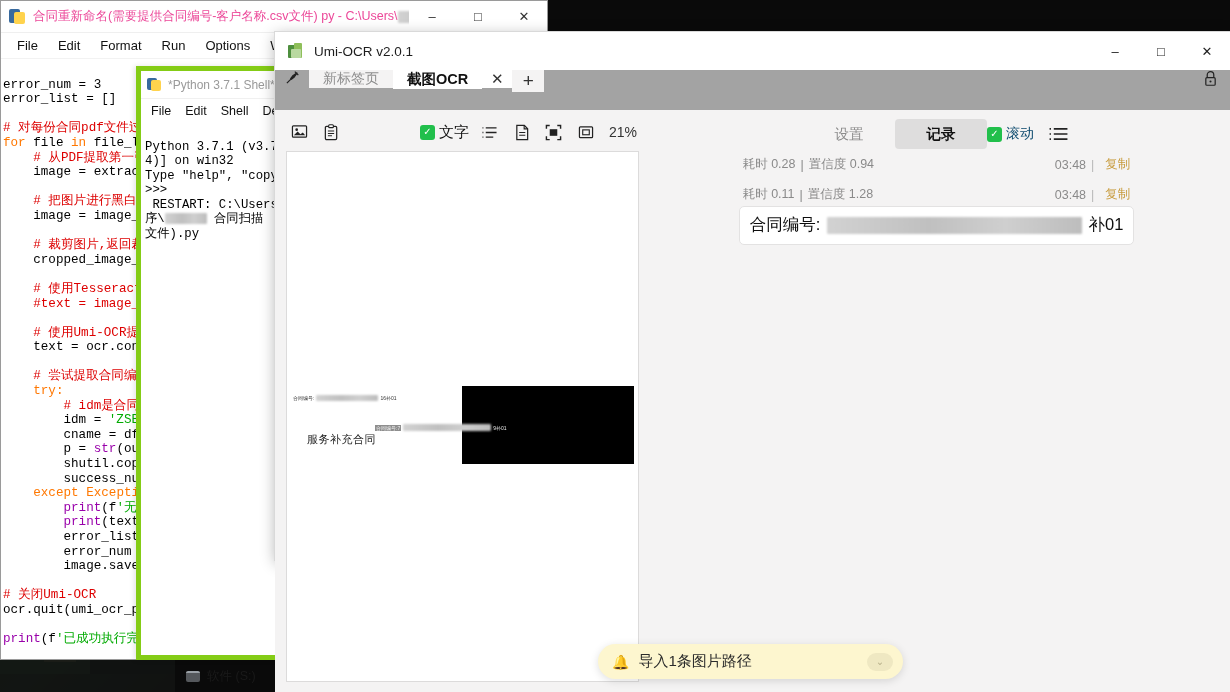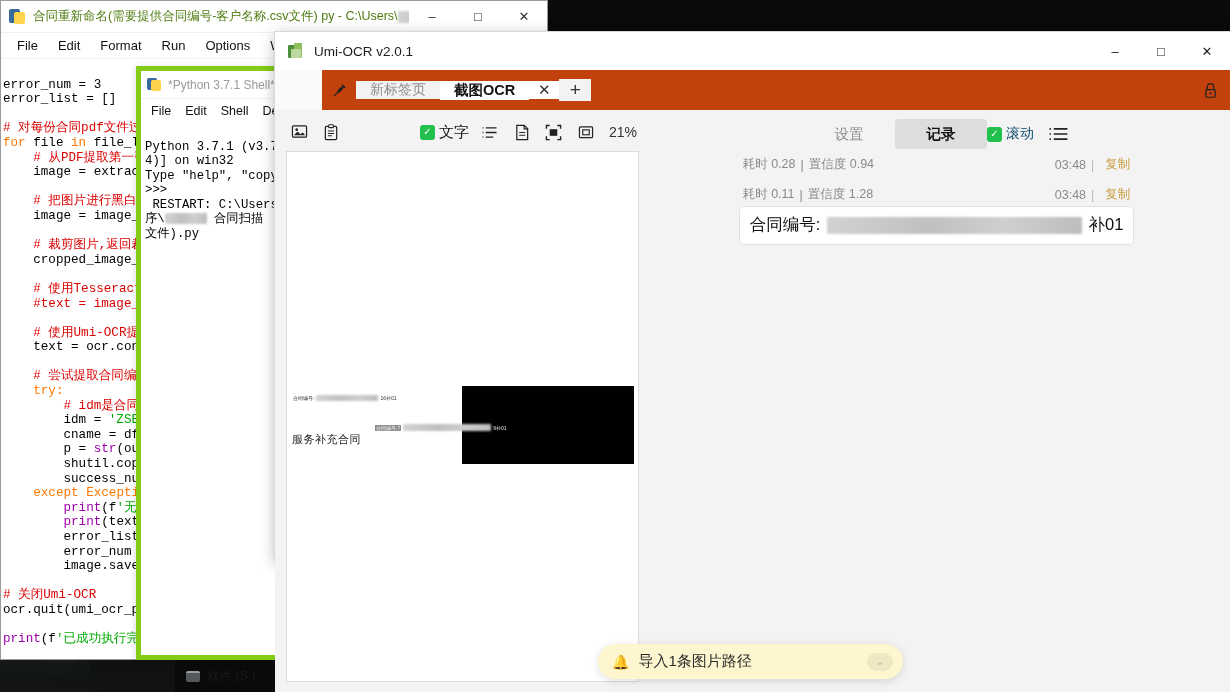--- a/index.html
+++ b/index.html
@@ -22,21 +22,21 @@
   #taskbar{left:0;top:660px;width:175px;height:32px;background:#111;opacity:.92;}
 
   
   #idle-win{left:0;top:0;width:548px;height:660px;background:#ffffff;
     border:1px solid #9a9a9a;box-sizing:border-box;}
   #idle-title{height:31px;background:#ffffff;display:flex;align-items:center;
     border-bottom:1px solid #efefef;}
   #idle-icon{width:17px;height:17px;margin-left:8px;margin-right:7px;position:relative;flex:0 0 auto;}
   #idle-icon .s1{position:absolute;left:0;top:1px;width:11px;height:14px;background:#386a9e;border-radius:2px;}
   #idle-icon .s2{position:absolute;left:5px;top:4px;width:11px;height:12px;background:#ffd34d;border-radius:2px;}
-  #idle-title-text{font-size:12.5px;color:#4d7c0f;white-space:nowrap;overflow:hidden;}
+  #idle-title-text{font-size:12.5px;color:#ec4899;white-space:nowrap;overflow:hidden;}
   .redact{display:inline-block;vertical-align:middle;
     background:linear-gradient(90deg,#d2d2d2,#c0c0c0 40%,#cfcfcf 70%,#bdbdbd);
     filter:blur(1.1px);border-radius:1px;}
   #idle-win-ctrls{margin-left:auto;display:flex;height:31px;}
   .wbtn{width:46px;height:31px;display:flex;align-items:center;justify-content:center;
     font-size:13px;color:#333;}
   #idle-menu{height:25px;display:flex;align-items:center;gap:0;padding-left:6px;
     border-bottom:1px solid #f2f2f2;background:#fff;}
   #idle-menu span{padding:2px 10px;font-size:13px;color:#111;}
   #idle-code{padding:4px 0 0 2px;font-family:"Liberation Mono","DejaVu Sans Mono",monospace;
@@ -65,21 +65,21 @@
   #umi{left:275px;top:32px;width:955px;height:528px;background:#fbfafa;
     box-shadow:0 0 0 1px #d9d9d9, 0 3px 14px rgba(0,0,0,.30);}
   #umi-title{height:38px;display:flex;align-items:center;background:#ffffff;}
   #umi-logo{width:17px;height:17px;margin-left:13px;margin-right:9px;position:relative;flex:0 0 auto;}
   #umi-logo .l1{position:absolute;left:0;top:2px;width:8px;height:13px;background:#4e8f3e;border-radius:1px;}
   #umi-logo .l2{position:absolute;left:6px;top:0px;width:8px;height:15px;background:#8fbf5a;border-radius:1px;}
   #umi-logo .l3{position:absolute;left:3px;top:6px;width:10px;height:9px;background:#b9d9a0;border-radius:1px;}
   #umi-title-text{font-size:13.5px;color:#1d1d1d;}
   #umi-ctrls{margin-left:auto;display:flex;}
   .ubtn{width:46px;height:38px;display:flex;align-items:center;justify-content:center;color:#222;}
-  #umi-tabs{height:40px;background:#c2410c;display:flex;align-items:center;border-bottom:1px solid #e6e5e5;margin-left:47px;}
+  #umi-tabs{height:40px;background:#a3a3a3;display:flex;align-items:flex-start;border-bottom:1px solid #e6e5e5;}
   #pin-icon{width:34px;display:flex;align-items:center;justify-content:center;}
   .tab{display:flex;align-items:center;padding:0 14px;font-size:14px;color:#8d8d8d;}
   .tab.inactive{background:#f4f3f3;}
   .tab.active{background:#ffffff;color:#111;font-weight:bold;font-size:14.5px;}
   #tab-close{width:30px;display:flex;align-items:center;justify-content:center;color:#333;font-size:15px;background:#fff;}
   #tab-add{width:32px;display:flex;align-items:center;justify-content:center;color:#333;font-size:19px;background:#f4f3f3;}
   #tabs-spacer{flex:1;background:#f4f3f3;}
   #lock-icon{width:40px;display:flex;align-items:center;justify-content:center;}
   #umi-body{position:absolute;left:0;top:78px;width:955px;height:582px;display:flex;}
 
@@ -91,21 +91,21 @@
   #imgtoolbar .spacer{flex:1;}
   #chk-text{display:flex;align-items:center;gap:4px;margin-right:2px;}
   .greencheck{width:15px;height:15px;border-radius:3px;background:#21bf4b;
     display:flex;align-items:center;justify-content:center;color:#fff;font-size:10px;line-height:1;}
   #chk-text-label{font-size:15px;color:#111;}
   #zoomlabel{font-size:14px;color:#333;margin-left:4px;margin-right:2px;}
   #imgcanvas{flex:1;background:#ffffff;border:1px solid #dcdbdb;margin-top:5px;position:relative;overflow:hidden;}
   #scan{position:absolute;left:0;top:232px;width:100%;height:110px;}
   #scan-l1{position:absolute;left:6px;top:11px;display:flex;align-items:center;gap:2px;font-size:5px;color:#333;}
   #scan-l2{position:absolute;left:88px;top:40px;display:flex;align-items:center;gap:2px;font-size:5px;color:#e8e8e8;z-index:3;}
-  #scan-l3{position:absolute;left:5px;top:48px;font-size:11px;color:#1a1a1a;letter-spacing:.5px;}
+  #scan-l3{position:absolute;left:20px;top:48px;font-size:11px;color:#1a1a1a;letter-spacing:.5px;}
   #blackbox{position:absolute;left:175px;top:2px;width:172px;height:78px;background:#000;}
 
   
   #respanel{flex:1;height:582px;background:#f4f3f3;box-sizing:border-box;
     padding:8px 12px 0 8px;display:flex;flex-direction:column;align-items:center;}
   #resheader{height:32px;display:flex;align-items:center;flex:0 0 auto;}
   .segbtn{height:30px;min-width:60px;padding:0 16px;display:flex;align-items:center;justify-content:center;
     font-size:14.5px;border-radius:4px;}
   .segbtn.off{color:#8d8d8d;background:transparent;}
   .segbtn.on{color:#111;background:#dedddd;font-weight:bold;}

